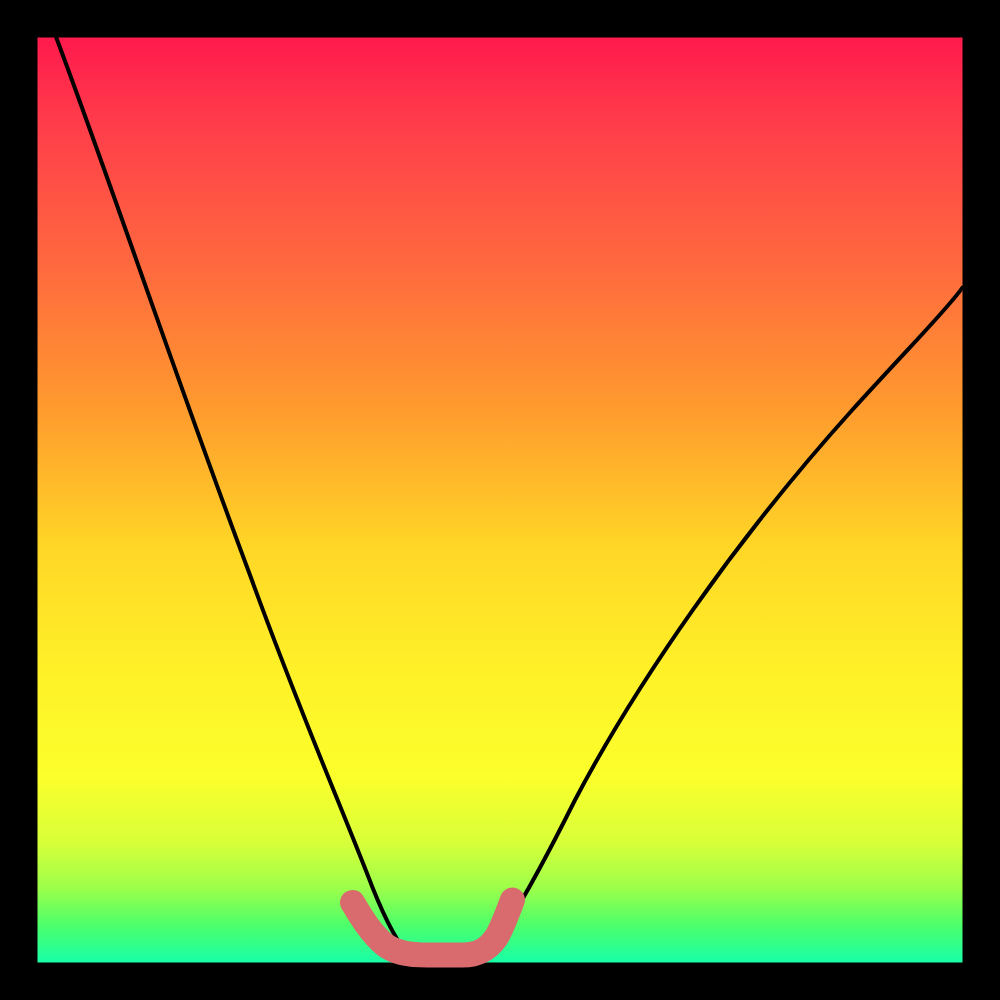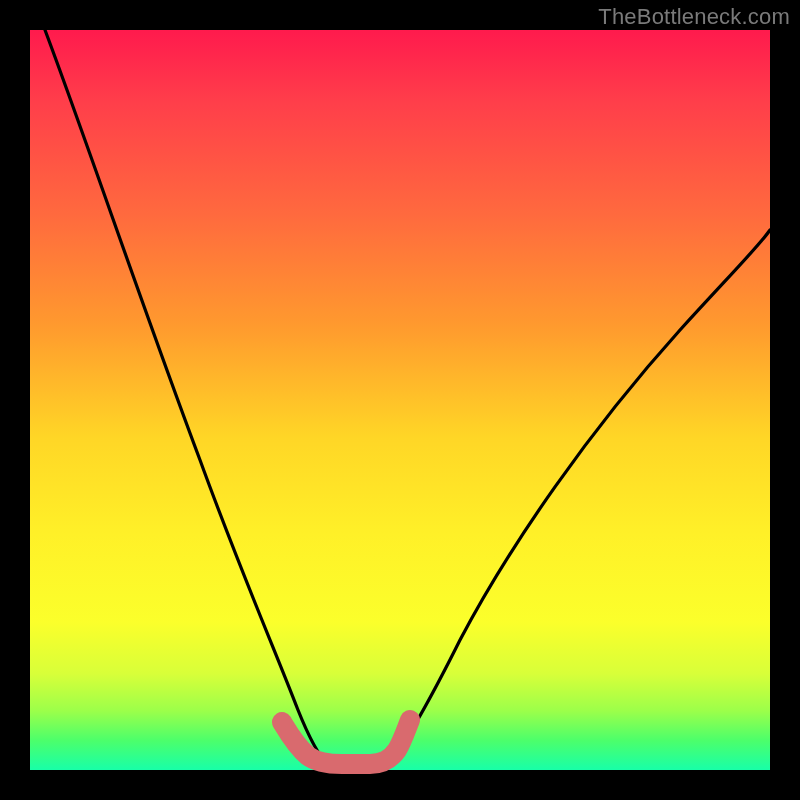--- a/index.html
+++ b/index.html
@@ -78,14 +78,13 @@
              C 700 245, 730 215, 740 200" fill="none" stroke="#000" stroke-width="3.2" stroke-linecap="round"></path>
 
     <path d="M 252 692
              C 258 702, 266 716, 278 726
              C 286 732, 296 734, 312 734
              L 340 734
              C 352 734, 360 730, 367 720
              C 372 712, 376 700, 380 690" fill="none" stroke="#d96a6e" stroke-width="20" stroke-linecap="round" stroke-linejoin="round"></path>
   </svg>
 
-  <div class="watermark">TheBottleneck.com</div>
 </div>
 
 </body></html>

